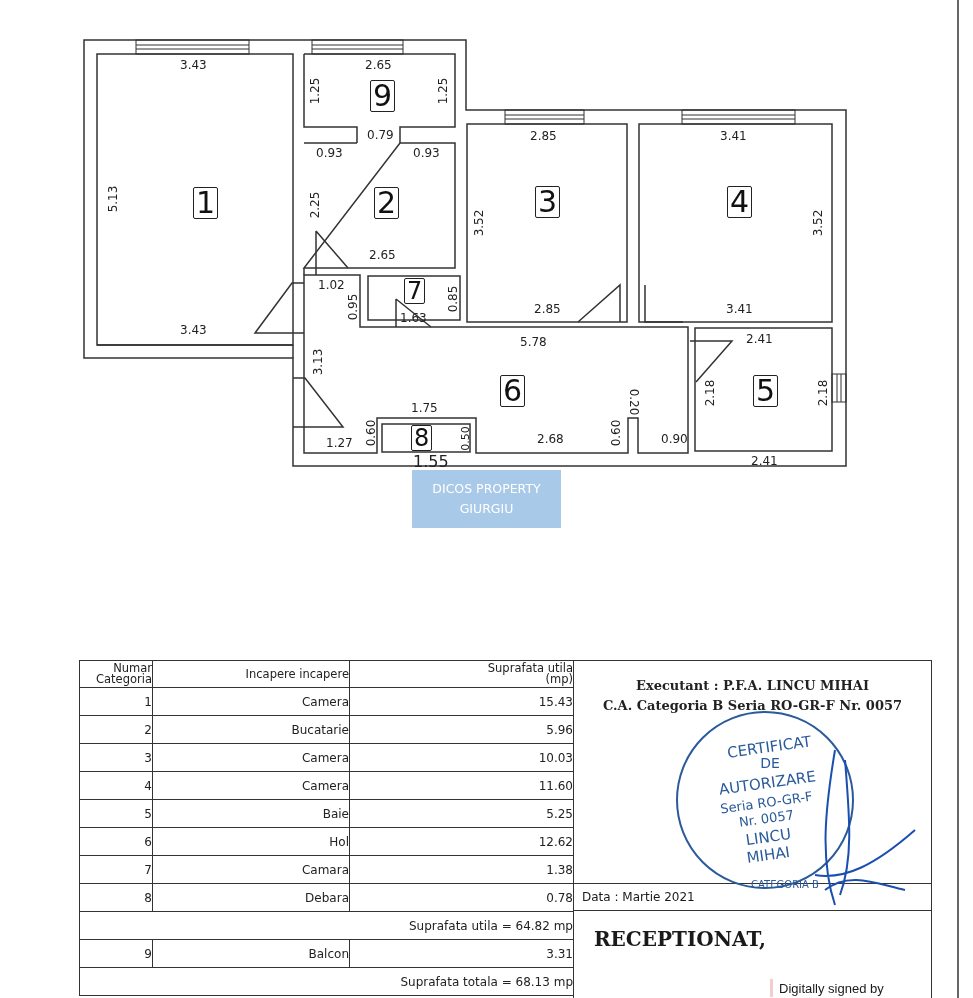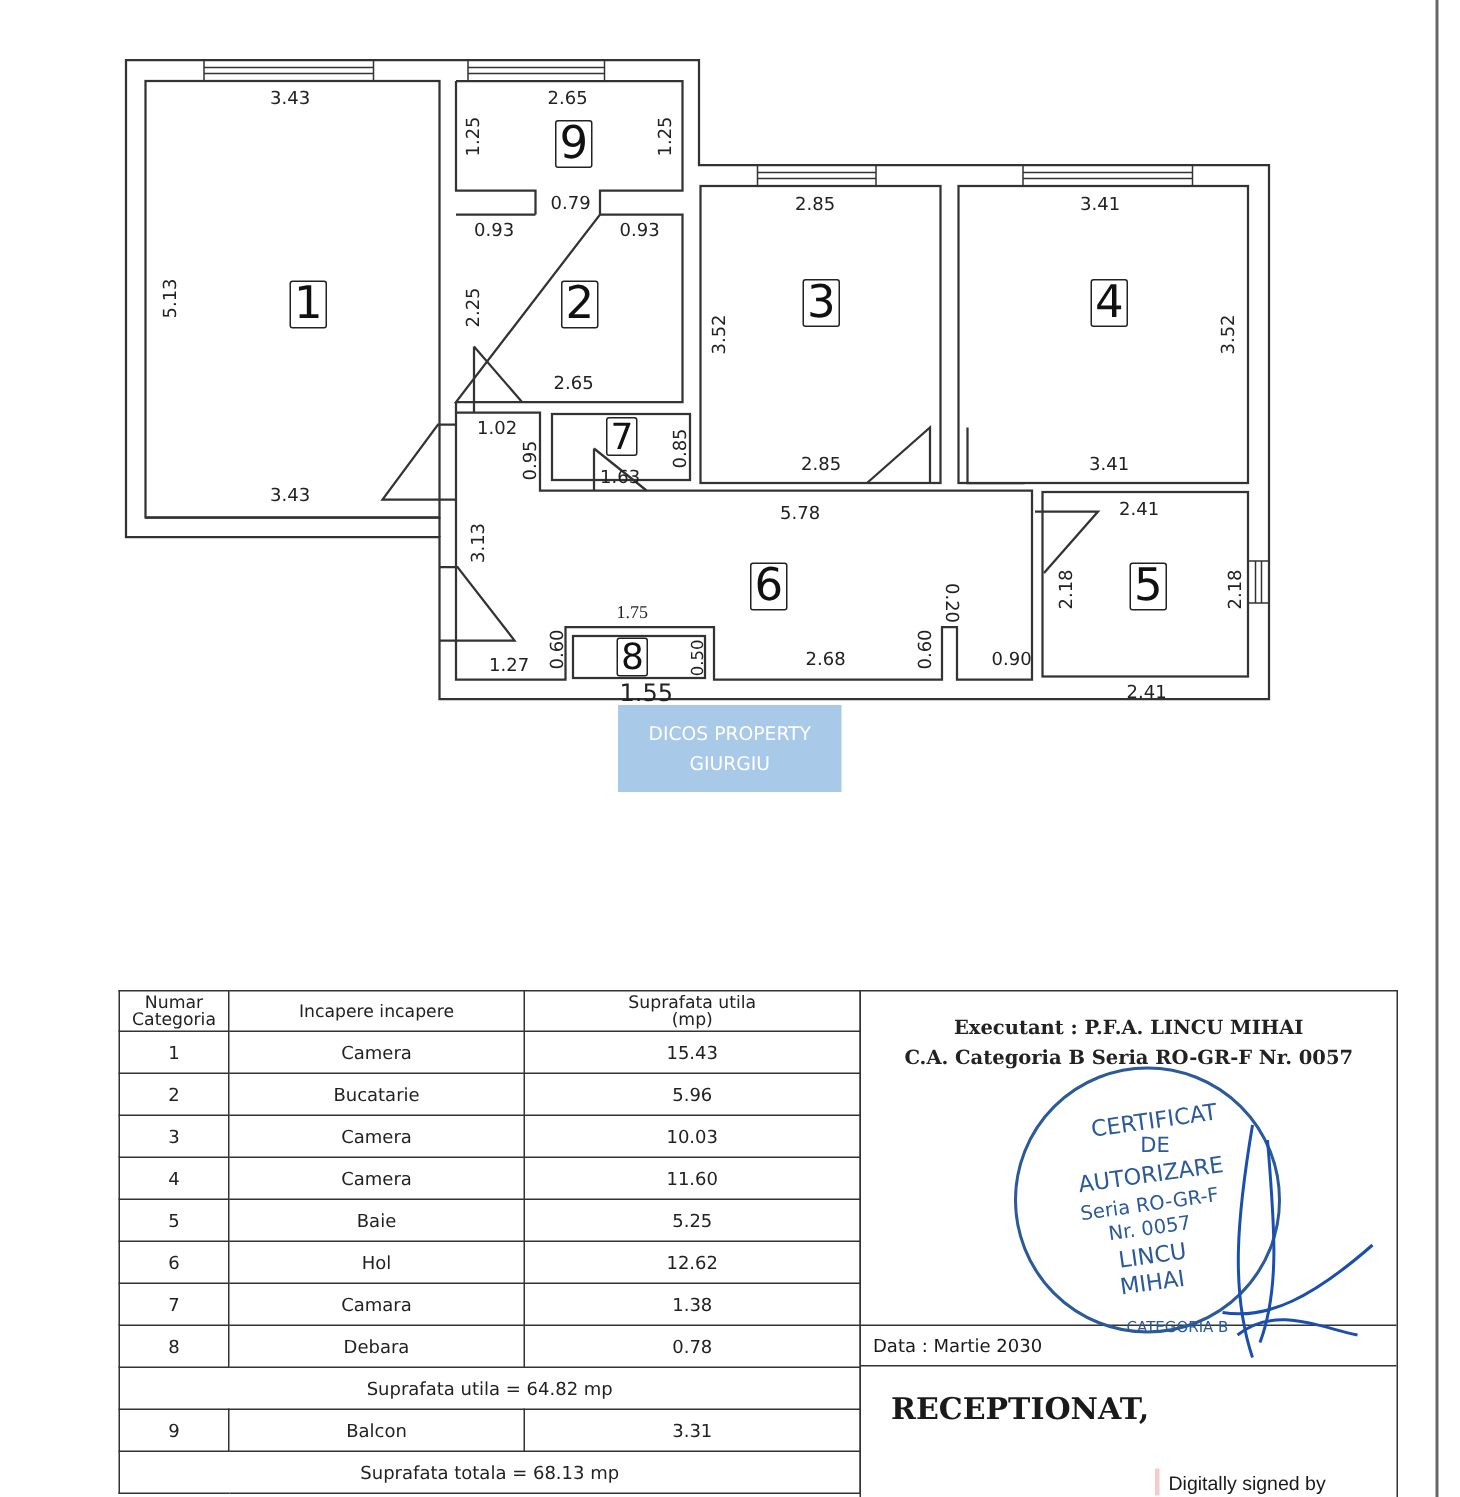--- a/index.html
+++ b/index.html
@@ -7,21 +7,21 @@
   .plan { position:absolute; left:0; top:0; width:973px; height:560px; }
   .plan svg { position:absolute; left:0; top:0; }
   .dim { position:absolute; font-size:12px; color:#222; white-space:nowrap; line-height:1; }
   .dim.v { transform:rotate(-90deg); transform-origin:center center; }
   .dim.v90 { transform:rotate(90deg); transform-origin:center center; }
   .roomnum { position:absolute; border:1.5px solid #222; border-radius:2px; font-size:30px; line-height:30px; padding:0 2px; color:#111; font-family:"DejaVu Sans", sans-serif; }
   .watermark { position:absolute; left:412px; top:470px; width:149px; height:58px; background:#a9c9e8; color:#ffffff; font-size:12.5px; text-align:center; line-height:20px; display:flex; flex-direction:column; justify-content:center; }
   .right-rule { position:absolute; left:957px; top:0; width:2px; height:998px; background:#666; }
 
   .tbl { position:absolute; left:79px; top:660px; border-collapse:collapse; font-size:12px; }
-  .tbl td { border:1.5px solid #333; text-align:center; padding:0; height:27px; color:#222; }
+  .tbl td { border:1.5px solid #333; text-align:right; padding:0; height:27px; color:#222; }
   .tbl .hdr td { height:26px; font-size:11.5px; line-height:11px; }
   .tbl .c1 { width:72px; }
   .tbl .c2 { width:196px; }
   .tbl .c3 { width:223px; }
   .info { position:absolute; left:573px; top:660px; width:357px; height:338px; border-left:1.5px solid #333; border-right:1.5px solid #333; border-top:1.5px solid #333; }
   .exec { position:absolute; left:0; width:357px; text-align:center; font-family:"DejaVu Serif", serif; font-weight:bold; font-size:13px; color:#222; }
   .date-row { position:absolute; left:0; top:222px; width:357px; height:26px; border-top:1.5px solid #333; border-bottom:1.5px solid #333; }
   .date-txt { position:absolute; left:8px; top:6px; font-size:12px; }
   .recep { position:absolute; left:20px; top:266px; font-family:"DejaVu Serif", serif; font-weight:bold; font-size:20px; }
   .signed { position:absolute; left:205px; top:320px; font-size:13px; font-family:"Liberation Sans", sans-serif; }
@@ -131,21 +131,21 @@
   <div class="dim" style="left:326px;top:437px;">1.27</div>
   <div class="dim v" style="left:358px;top:427px;">0.60</div>
   <div class="dim" style="left:537px;top:433px;">2.68</div>
   <div class="dim v" style="left:603px;top:427px;">0.60</div>
   <div class="dim v90" style="left:621px;top:396px;">0.20</div>
   <div class="dim" style="left:651px;top:433px;margin-left:10px;">0.90</div>
 
   <div class="dim" style="left:400px;top:312px;">1.63</div>
   <div class="dim v" style="left:440px;top:293px;">0.85</div>
 
-  <div class="dim" style="left:411px;top:402px;font-family:Liberation Serif, serif;">1.75</div>
+  <div class="dim" style="left:411px;top:402px;">1.75</div>
   <div class="dim" style="left:413px;top:454px;font-size:16px;">1.55</div>
   <div class="dim v" style="left:453px;top:433px;font-size:11px;">0.50</div>
 
   <div class="watermark">
     <span>DICOS PROPERTY</span>
     <span>GIURGIU</span>
   </div>
 </div>
 
 <table class="tbl">
@@ -206,21 +206,21 @@
   <tr>
         <td colspan="3">Suprafata totala = 68.13 mp</td>
       </tr>
 </tbody>
   </table>
 
 <div class="info">
   <div class="exec" style="top:17px;">Executant : P.F.A. LINCU MIHAI</div>
   <div class="exec" style="top:37px;">C.A. Categoria B Seria RO-GR-F Nr. 0057</div>
   <div class="date-row">
-    <span class="date-txt">Data : Martie 2030</span>
+    <span class="date-txt">Data : Martie 2021</span>
   </div>
   <div class="recep">RECEPTIONAT,</div>
   <div class="signed-mark"></div>
   <div class="signed">Digitally signed by</div>
 </div>
 
 <svg class="stamp" width="260" height="230" viewBox="0 0 260 230">
   <circle cx="90" cy="110" r="88" fill="none" stroke="#2a5a9a" stroke-width="2"></circle>
   <g fill="#2a5a9a" font-family="DejaVu Sans, sans-serif" text-anchor="middle">
     <text x="95" y="62" font-size="15" transform="rotate(-8 95 62)">CERTIFICAT</text>

